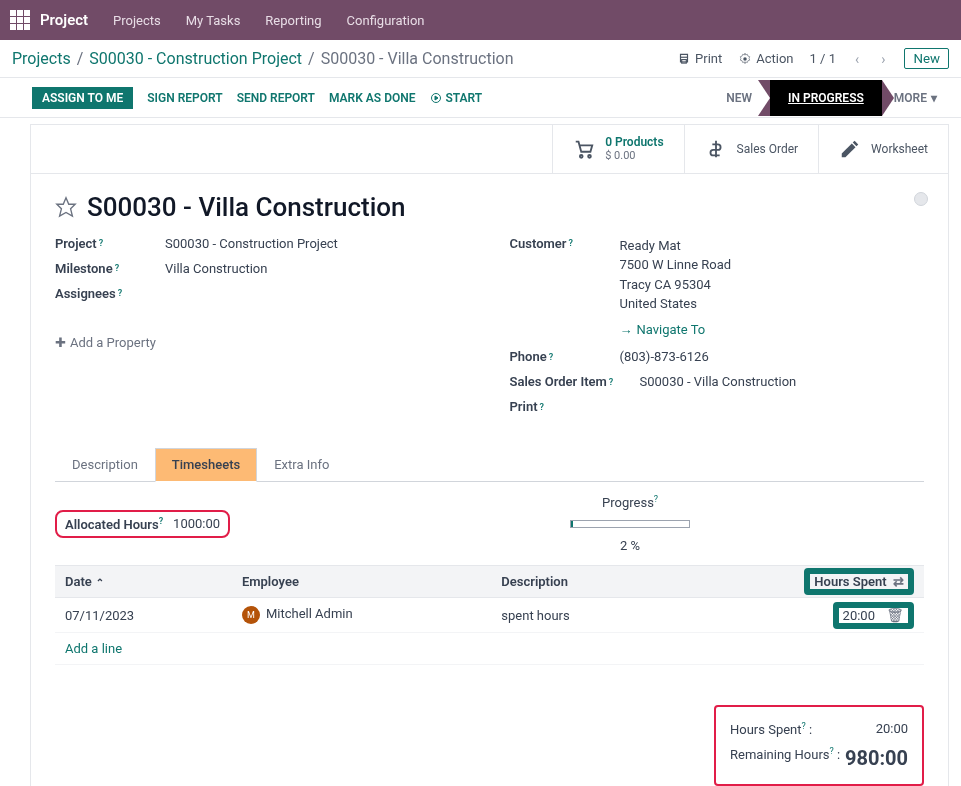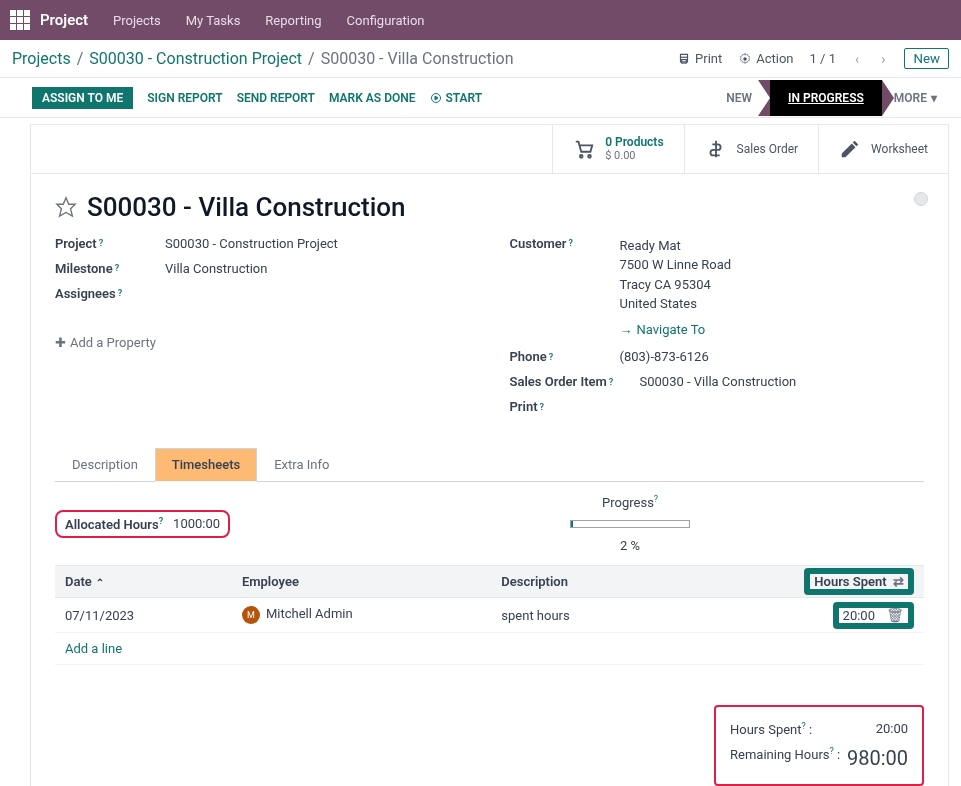--- a/index.html
+++ b/index.html
@@ -89,21 +89,21 @@
 .ts-table td { padding: 8px 10px; font-size: 13px; border-bottom: 1px solid #f3f4f6; }
 .hours-col-box { border: 6px solid #0f766e; border-radius: 4px; padding: 0 4px; }
 .sort-icon { font-size: 10px; margin-left: 4px; }
 .avatar { width: 18px; height: 18px; border-radius: 50%; background: #b45309; display: inline-flex; align-items: center; justify-content: center; color: #fff; font-size: 9px; margin-right: 6px; vertical-align: middle; }
 .add-line { color: #0f766e; cursor: pointer; padding: 8px 10px; font-size: 13px; }
 .trash-icon { color: #6b7280; cursor: pointer; margin-left: 8px; font-size: 14px; }
 .adjust-icon { color: #6b7280; font-size: 13px; }
 
 .summary-box { border: 2px solid #e11d48; border-radius: 4px; padding: 10px 14px; float: right; margin-top: 40px; min-width: 210px; }
 .summary-row { display: flex; justify-content: space-between; padding: 4px 0; font-size: 13px; }
-.summary-row.big .val { font-size: 20px; font-weight: 400; }
+.summary-row.big .val { font-size: 20px; font-weight: 700; }
 .clearfix::after { content: ""; display: table; clear: both; }
 </style>
 </head>
 <body>
 
 <div class="topnav">
   <div class="apps-icon">
     <span></span>
       <span></span>
       <span></span>

